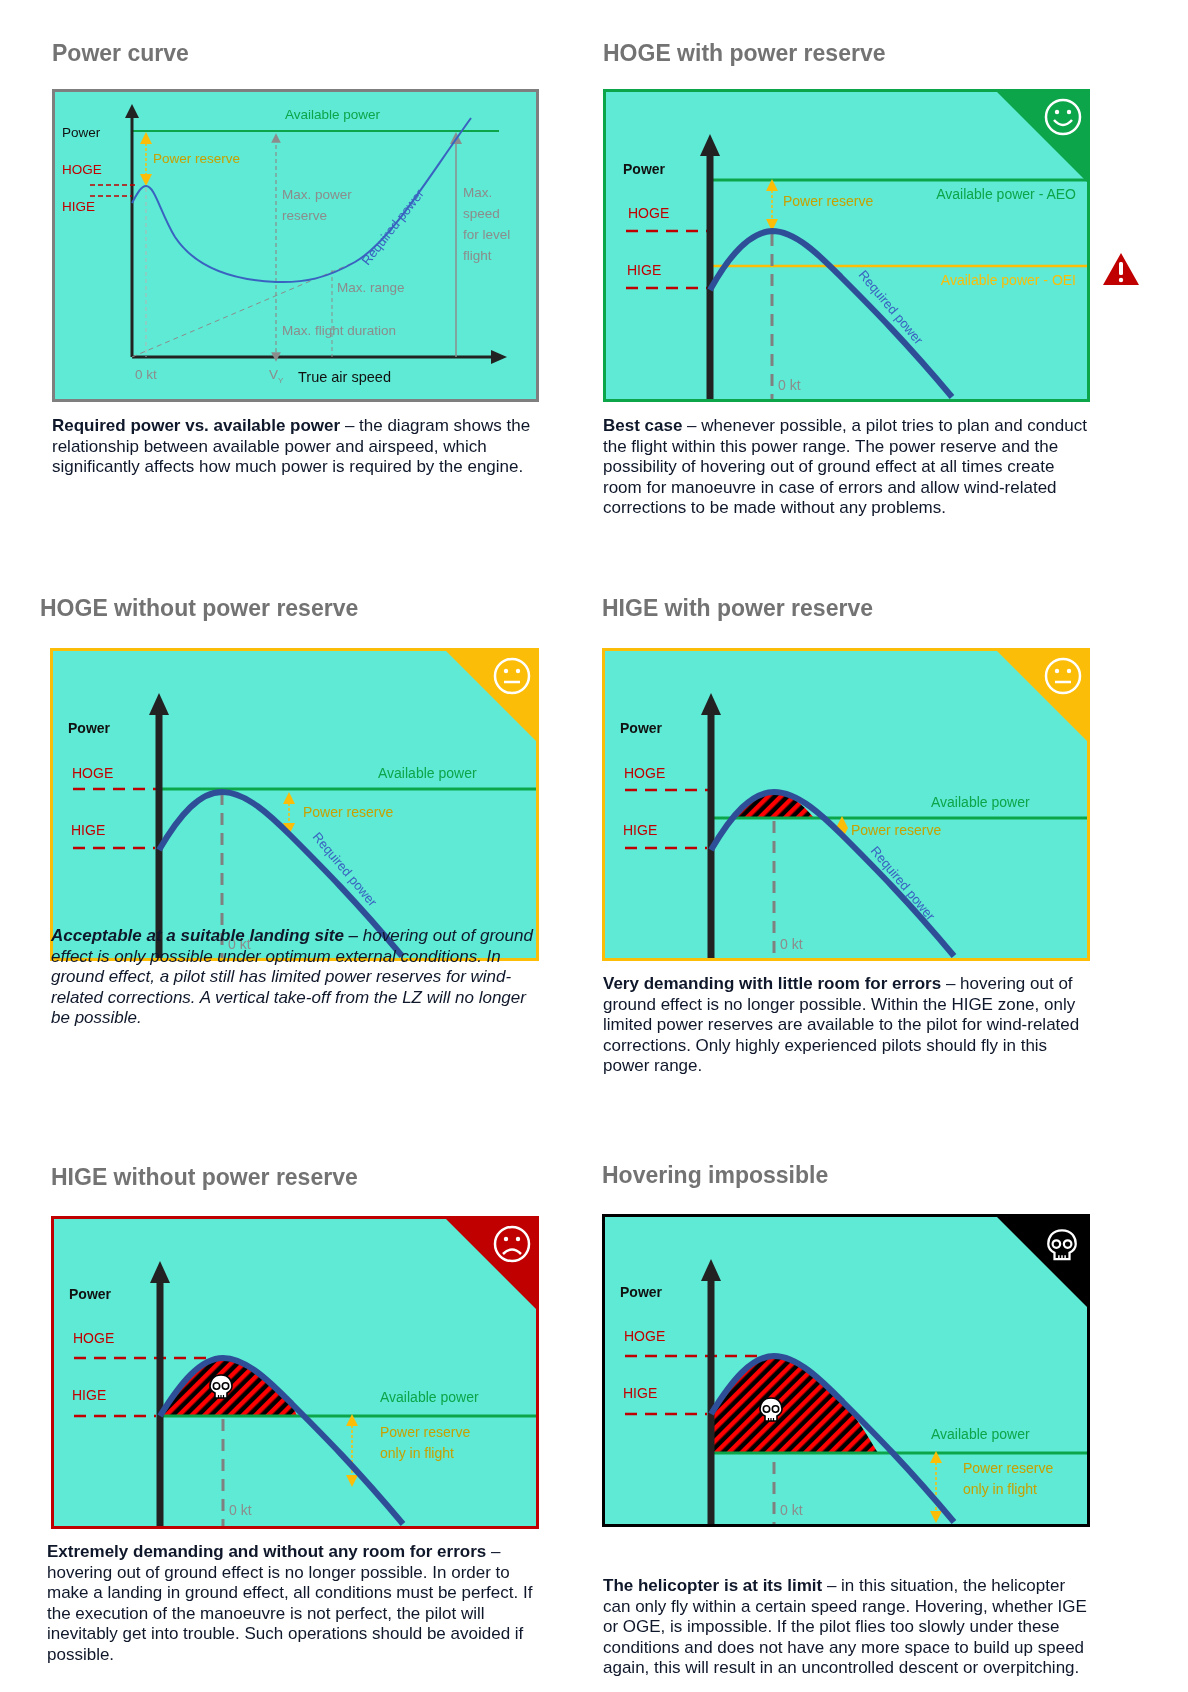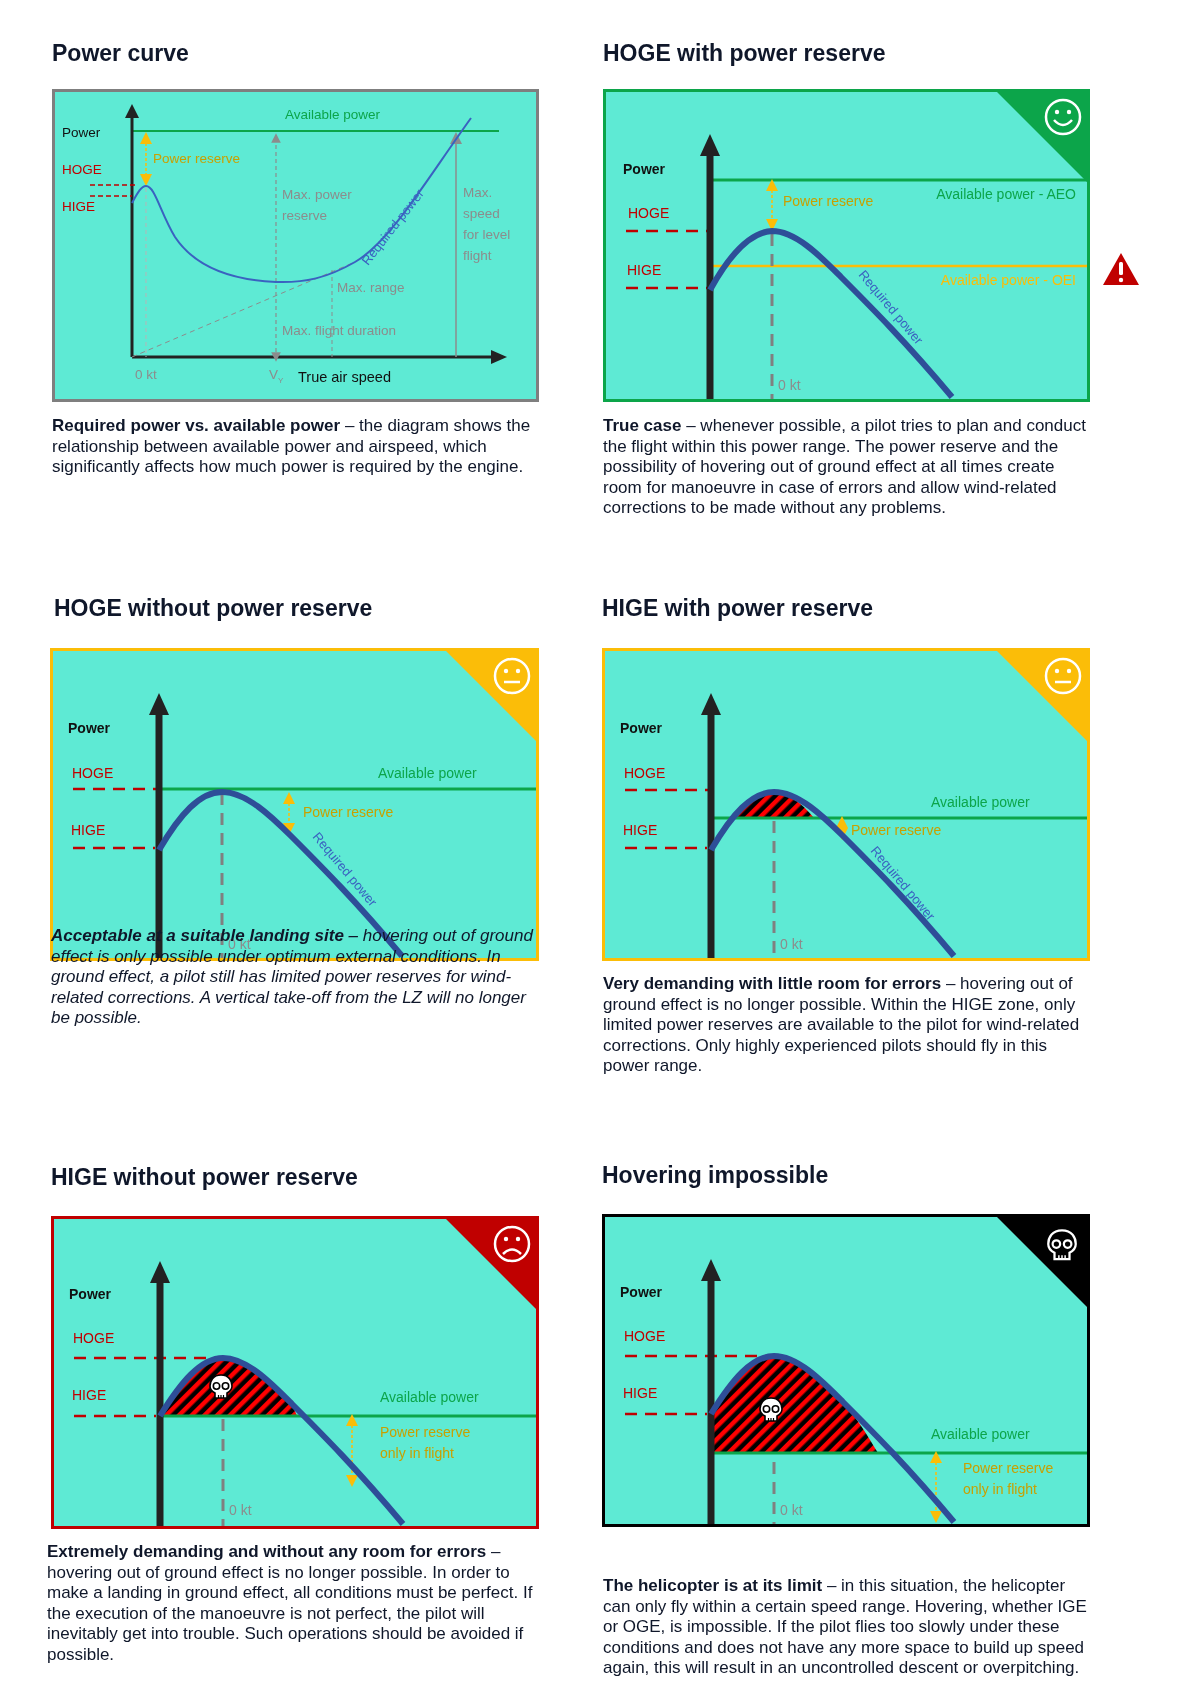--- a/index.html
+++ b/index.html
@@ -1,17 +1,17 @@
 <!DOCTYPE html>
 <html><head>
 <meta charset="utf-8">
 <style>
   html,body{margin:0;padding:0;background:#fff;}
   body{width:1188px;height:1692px;position:relative;overflow:hidden;font-family:"Liberation Sans",sans-serif;color:#1a1a1a;}
-  .title{position:absolute;font-weight:bold;font-size:23px;color:#0f172a;white-space:nowrap;}
+  .title{position:absolute;font-weight:bold;font-size:23px;color:#737373;white-space:nowrap;}
   .panel{position:absolute;box-sizing:border-box;background:#5eead4;}
   .panel svg{position:absolute;left:0;top:0;}
   .caption{position:absolute;font-size:17px;line-height:20.5px;color:#0f172a;width:490px;}
   .caption b{font-weight:bold;}
   .warn{position:absolute;}
 </style>
 </head>
 <body>
 
 <svg width="0" height="0" style="position:absolute">
@@ -121,24 +121,24 @@
     <text x="0" y="0" font-size="13" fill="#3a62c0" font-family="Liberation Sans, sans-serif" transform="translate(252,183) rotate(50)">Required power</text>
     <text x="172" y="298" font-size="14" fill="#8c8c8c" font-family="Liberation Sans, sans-serif">0 kt</text>
   </svg>
 </div>
 <svg class="warn" width="38" height="34" viewBox="0 0 38 34" style="left:1102px;top:252px;">
   <path d="M19,1 L37,33 L1,33 z" fill="#c00000"></path>
   <rect x="17" y="10" width="4" height="13" rx="1.5" fill="#fff"></rect>
   <circle cx="19" cy="28" r="2.2" fill="#fff"></circle>
 </svg>
 <div class="caption" style="left:603px;top:416px;">
-  <b>True case</b><span> – whenever possible, a pilot tries to plan and conduct the flight within this power range. The power reserve and the possibility of hovering out of ground effect at all times create room for manoeuvre in case of errors and allow wind-related corrections to be made without any problems.</span>
-</div>
-
-<div class="title" style="left:54px;top:595px;">HOGE without power reserve</div>
+  <b>Best case</b><span> – whenever possible, a pilot tries to plan and conduct the flight within this power range. The power reserve and the possibility of hovering out of ground effect at all times create room for manoeuvre in case of errors and allow wind-related corrections to be made without any problems.</span>
+</div>
+
+<div class="title" style="left:40px;top:595px;">HOGE without power reserve</div>
 <div class="panel" style="left:50px;top:648px;width:489px;height:313px;border:3px solid #fbbd08;">
   <svg width="483" height="307" viewBox="0 0 483 307">
     <path d="M393,0 L483,0 L483,90 z" fill="#fbbd08"></path>
     <g transform="translate(459,25)">
       <circle r="17" fill="none" stroke="#fff" stroke-width="2.5"></circle>
       <circle cx="-6" cy="-5" r="2.2" fill="#fff"></circle>
         <circle cx="6" cy="-5" r="2.2" fill="#fff"></circle>
       <line x1="-8" y1="6" x2="8" y2="6" stroke="#fff" stroke-width="2.5"></line>
     </g>
     <line x1="107" y1="138" x2="483" y2="138" stroke="#0ca54a" stroke-width="3"></line>

